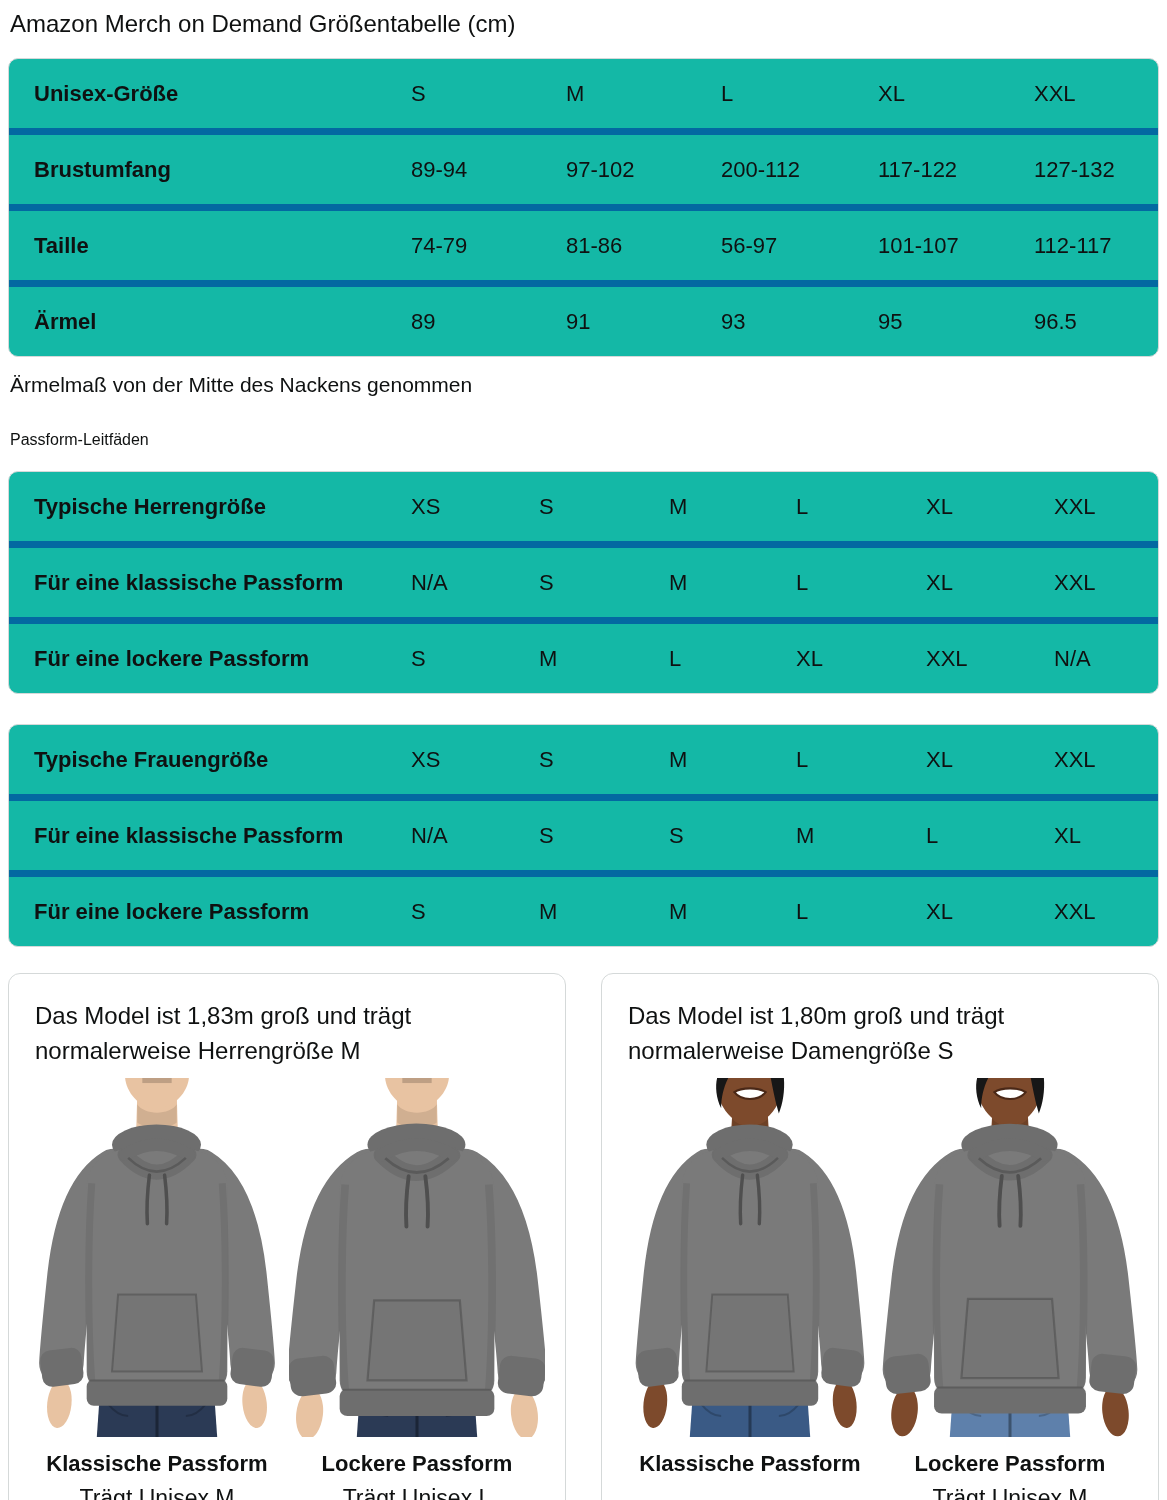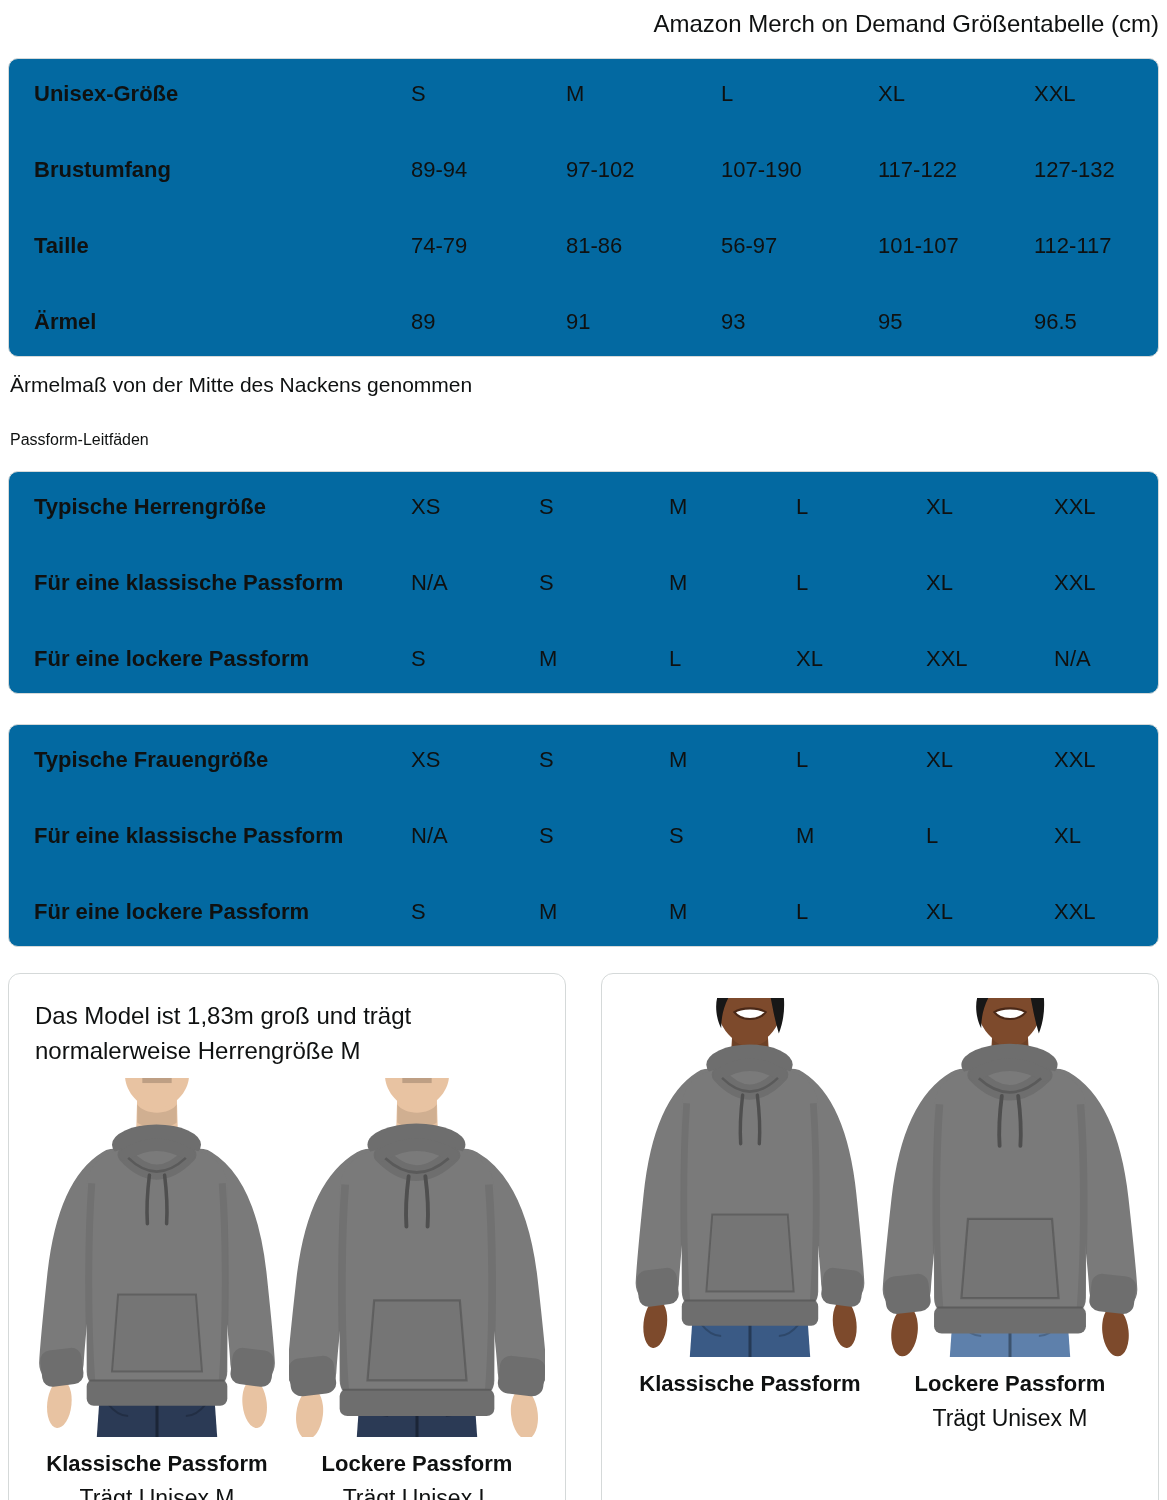--- a/index.html
+++ b/index.html
@@ -2,23 +2,23 @@
 <html><head>
 <meta charset="utf-8">
 <style>
   html,body{margin:0;padding:0;background:#fff;}
   body{
     width:1167px;height:1500px;overflow:hidden;
     font-family:"Liberation Sans", sans-serif;
     color:#0f1111;
   }
   .page{padding:6px 8px 0 8px;}
-  .page-title{font-size:24px;font-weight:400;margin:4px 0 20px 2px;text-align:right;}
+  .page-title{font-size:24px;font-weight:400;margin:4px 0 20px 2px;}
   .size-table{
-    border:1px solid #d5d9d9;border-radius:10px;overflow:hidden;background:#0369a1;
+    border:1px solid #d5d9d9;border-radius:10px;overflow:hidden;background:#14b8a6;
   }
   .size-table + .footnote{margin-top:16px;}
   .t-row{
     display:grid;align-items:center;min-height:69px;
     border-top:7px solid #0369a1;font-size:22px;
   }
   .t-row:first-child{border-top:none;}
   .t-cell{white-space:nowrap;}
   .t-cell.label{font-weight:700;padding-left:25px;}
   .footnote{font-size:21px;margin:16px 0 8px 2px;}
@@ -108,21 +108,21 @@
         <div class="t-cell">S</div>
         <div class="t-cell">M</div>
         <div class="t-cell">L</div>
         <div class="t-cell">XL</div>
         <div class="t-cell">XXL</div>
       </div>
       <div class="t-row" style="grid-template-columns: 402px 155px 155px 157px 156px auto;">
         <div class="t-cell label">Brustumfang</div>
         <div class="t-cell">89-94</div>
         <div class="t-cell">97-102</div>
-        <div class="t-cell">107-190</div>
+        <div class="t-cell">200-112</div>
         <div class="t-cell">117-122</div>
         <div class="t-cell">127-132</div>
       </div>
       <div class="t-row" style="grid-template-columns: 402px 155px 155px 157px 156px auto;">
         <div class="t-cell label">Taille</div>
         <div class="t-cell">74-79</div>
         <div class="t-cell">81-86</div>
         <div class="t-cell">56-97</div>
         <div class="t-cell">101-107</div>
         <div class="t-cell">112-117</div>
@@ -225,20 +225,21 @@
           <div class="size">Trägt Unisex M</div>
         </div>
         <div class="caption">
           <div class="fit">Lockere Passform</div>
           <div class="size">Trägt Unisex L</div>
         </div>
       </div>
     </div>
 
     <div class="model-card">
+      <p class="card-text">Das Model ist 1,80m groß und trägt normalerweise Damengröße S</p>
       <div class="photo-grid">
         <svg class="model-photo" viewBox="0 0 253 355" style="--skin:#7d4a2c; --hoodie:#7a7a7a; --hoodie2:#6e6e6e; --jeans:#3a5a85;">
           <use href="#jeans"></use>
             <use href="#head-woman"></use>
           <g transform="translate(126.5,70) scale(0.97,1) translate(-126.5,-70)">
               <use href="#hoodie"></use>
             </g>
         </svg>
         <svg class="model-photo" viewBox="0 0 253 355" style="--skin:#7d4a2c; --hoodie:#7a7a7a; --hoodie2:#6e6e6e; --jeans:#5e80ab;">
           <use href="#jeans"></use>

